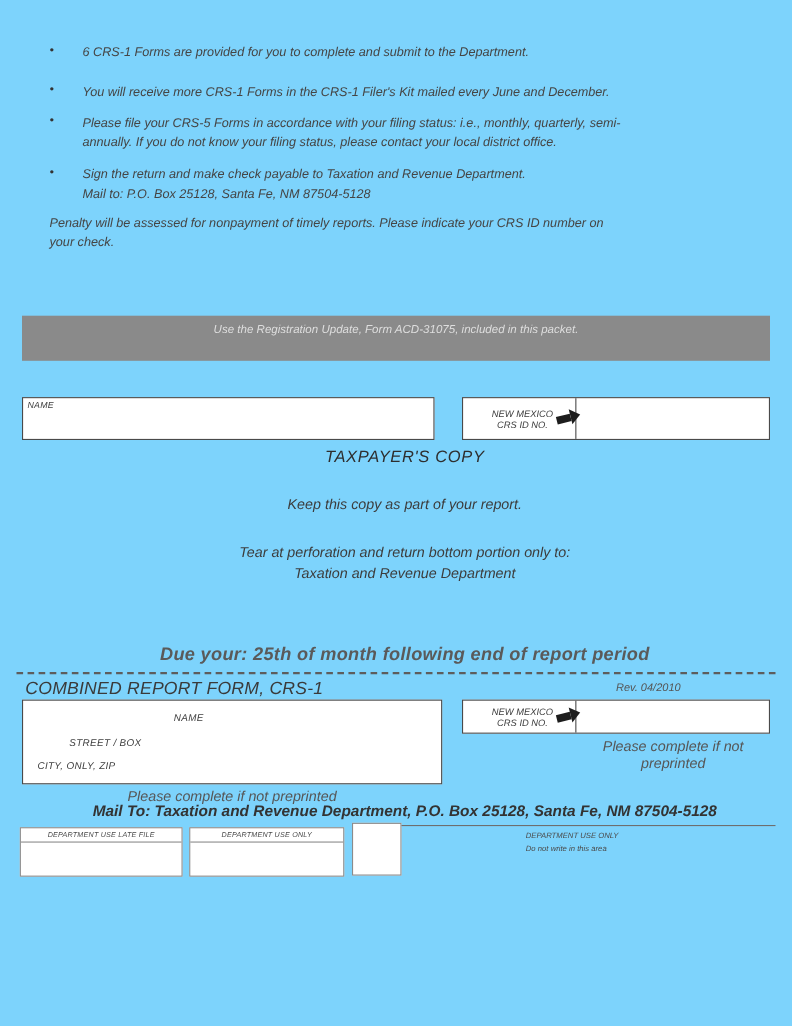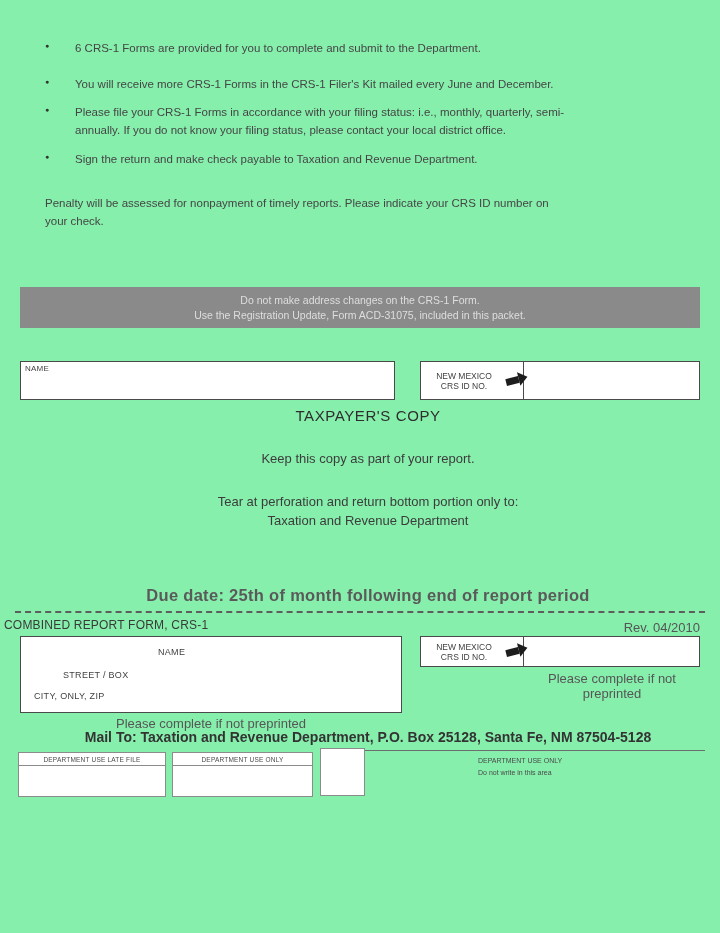--- a/index.html
+++ b/index.html
@@ -2,23 +2,24 @@
 <html><head>
 <meta charset="utf-8">
 <style>
   * { margin: 0; padding: 0; box-sizing: border-box; }
   html, body { background: #f4f4f4; }
   body { font-family: "Liberation Sans", sans-serif; }
   .page {
     position: relative;
     width: 720px;
     height: 933px;
-    background: #86efac;
+    background: #7dd3fc;
     color: #3a3a3a;
     overflow: hidden;
+    font-style: italic;
   }
   .abs { position: absolute; }
   .line { white-space: nowrap; }
 
   
   .bullet-item { left: 45px; width: 630px; font-size: 11.5px; color: #454545; }
   .bullet-dot { position: absolute; left: 0; top: 2px; font-size: 7px; color: #333; }
   .bullet-text { margin-left: 30px; line-height: 17.5px; }
 
   .penalty { left: 45px; width: 640px; font-size: 11.5px; line-height: 18px; color: #454545; }
@@ -31,21 +32,21 @@
     padding-top: 6px;
   }
 
   
   .fbox { border: 1px solid #4a4a4a; background: #fff; }
   .small-label { font-size: 8px; color: #3f3f3f; letter-spacing: 0.2px; }
 
   .crs-box { display: flex; }
   .crs-label-cell {
     width: 103px; border-right: 1px solid #4a4a4a;
-    display: flex; align-items: center; justify-content: center;
+    display: flex; align-items: center; justify-content: flex-end;
     position: relative;
   }
   .crs-label-text { font-size: 8.5px; line-height: 10px; text-align: center; color: #3f3f3f; width: 64px; }
   .crs-input-cell { flex: 1; }
 
   
   .fat-arrow { position: absolute; right: 4px; top: 50%; width: 13px; height: 7px;
     background: #1d1d1d; transform: translateY(-50%) rotate(-14deg); }
   .fat-arrow::after {
     content: ""; position: absolute; right: -9px; top: -4px;
@@ -54,22 +55,22 @@
     border-bottom: 7.5px solid transparent;
   }
 
   .center-text { left: 0; width: 720px; text-align: center; padding-left: 16px; }
   .taxpayer-title { font-size: 15px; letter-spacing: 0.6px; color: #2e2e2e; }
   .body-13 { font-size: 13px; color: #3c3c3c; }
   .due-date { font-size: 16.5px; font-weight: bold; color: #5a5a5a; letter-spacing: 0.3px; }
 
   .perforation { left: 15px; top: 611px; width: 690px; border-top: 2px dashed #5d5d5d; }
 
-  .crs1-title { left: 4px; top: 618px; font-size: 12px; color: #3a3a3a; letter-spacing: 0.2px; }
-  .rev { top: 620px; left: 560px; width: 140px; text-align: right; font-size: 13px; color: #555; }
+  .crs1-title { left: 23px; top: 618px; font-size: 16px; color: #3a3a3a; letter-spacing: 0.2px; }
+  .rev { top: 620px; left: 560px; width: 140px; font-size: 10px; color: #555; }
 
   .addr-label { position: absolute; font-size: 9px; color: #3f3f3f; letter-spacing: 0.3px; }
   .tiny-note { font-size: 13px; color: #565656; }
 
   .mail-to { font-size: 14px; font-weight: bold; color: #333; }
 
   
   .dept-box { border: 1px solid #8b8b8b; background: #fff; }
   .dept-head {
     height: 13px; border-bottom: 1px solid #8b8b8b;
@@ -89,36 +90,36 @@
     <div class="bullet-text line">6 CRS-1 Forms are provided for you to complete and submit to the Department.</div>
   </div>
 
   <div class="abs bullet-item" style="top:76px">
     <span class="bullet-dot">●</span>
     <div class="bullet-text line">You will receive more CRS-1 Forms in the CRS-1 Filer's Kit mailed every June and December.</div>
   </div>
 
   <div class="abs bullet-item" style="top:104px">
     <span class="bullet-dot">●</span>
-    <div class="bullet-text line">Please file your CRS-1 Forms in accordance with your filing status: i.e., monthly, quarterly, semi-</div>
+    <div class="bullet-text line">Please file your CRS-5 Forms in accordance with your filing status: i.e., monthly, quarterly, semi-</div>
     <div class="bullet-text line">annually.  If you do not know your filing status, please contact your local district office.</div>
   </div>
 
   <div class="abs bullet-item" style="top:151px">
     <span class="bullet-dot">●</span>
     <div class="bullet-text line">Sign the return and make check payable to Taxation and Revenue Department.</div>
+    <div class="bullet-text line">Mail to:  P.O. Box 25128, Santa Fe, NM 87504-5128</div>
   </div>
 
   <div class="abs penalty" style="top:194px">
     <div class="line">Penalty will be assessed for nonpayment of timely reports. Please indicate your CRS ID number on</div>
     <div class="line">your check.</div>
   </div>
 
   <div class="abs banner" style="background: rgb(138, 138, 138); color: rgb(222, 222, 222);">
-    <div>Do not make address changes on the CRS-1 Form.</div>
     <div>Use the Registration Update, Form ACD-31075, included in this packet.</div>
   </div>
 
   <div class="abs fbox" style="left:20px; top:361px; width:375px; height:39px;">
     <div class="small-label" style="padding:2px 4px;">NAME</div>
   </div>
 
   <div class="abs fbox crs-box" style="left:420px; top:361px; width:280px; height:39px;">
     <div class="crs-label-cell">
       <div class="crs-label-text" style="margin-right:16px;">
@@ -130,21 +131,21 @@
     <div class="crs-input-cell"></div>
   </div>
 
   <div class="abs center-text taxpayer-title" style="top:407px">TAXPAYER'S COPY</div>
 
   <div class="abs center-text body-13" style="top:451px">Keep this copy as part of your report.</div>
 
   <div class="abs center-text body-13" style="top:494px">Tear at perforation and return bottom portion only to:</div>
   <div class="abs center-text body-13" style="top:513px">Taxation and Revenue Department</div>
 
-  <div class="abs center-text due-date" style="top:586px">Due date: 25th of month following end of report period</div>
+  <div class="abs center-text due-date" style="top:586px">Due your: 25th of month following end of report period</div>
 
   <div class="abs perforation"></div>
 
   <div class="abs crs1-title">COMBINED REPORT FORM, CRS-1</div>
   <div class="abs rev">Rev. 04/2010</div>
 
   <div class="abs fbox" style="left:20px; top:636px; width:382px; height:77px;">
     <div class="addr-label" style="left:137px; top:10px;">NAME</div>
     <div class="addr-label" style="left:42px; top:33px;">STREET / BOX</div>
     <div class="addr-label" style="left:13px; top:54px;">CITY, ONLY, ZIP</div>

